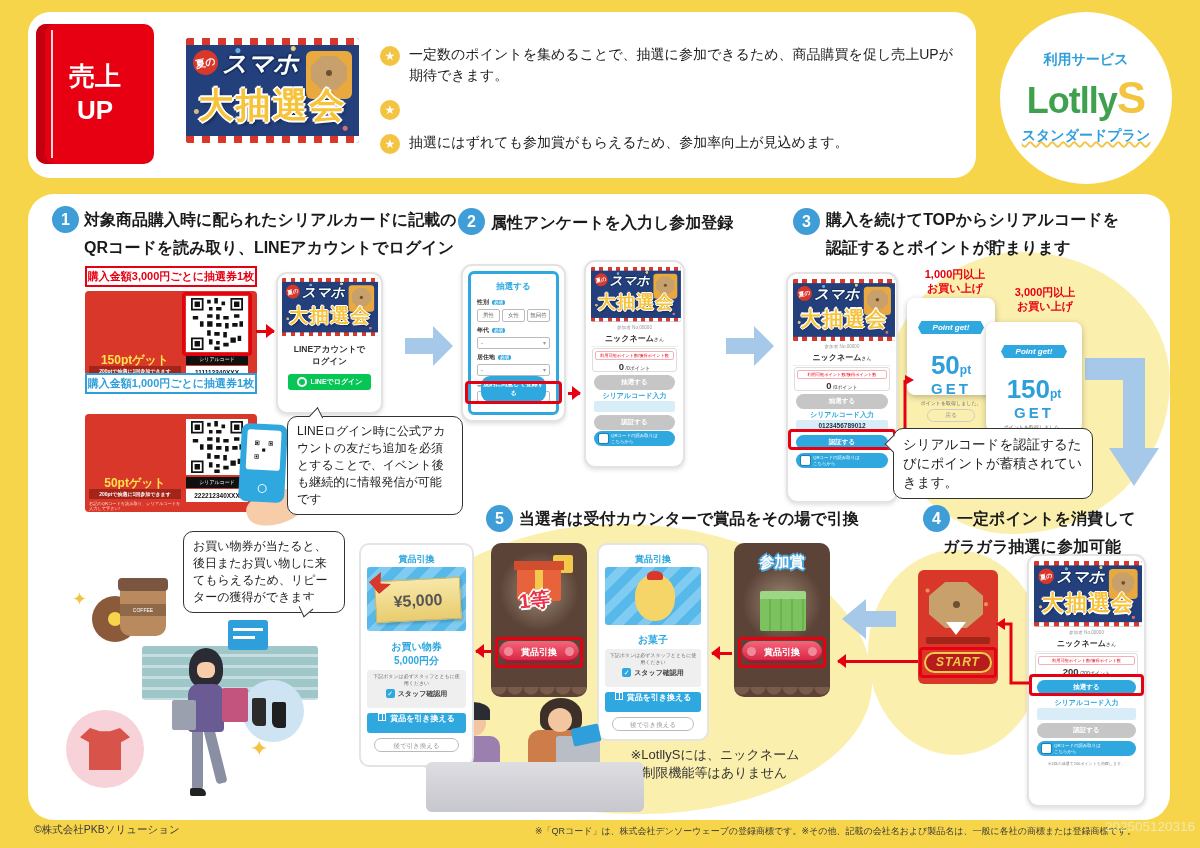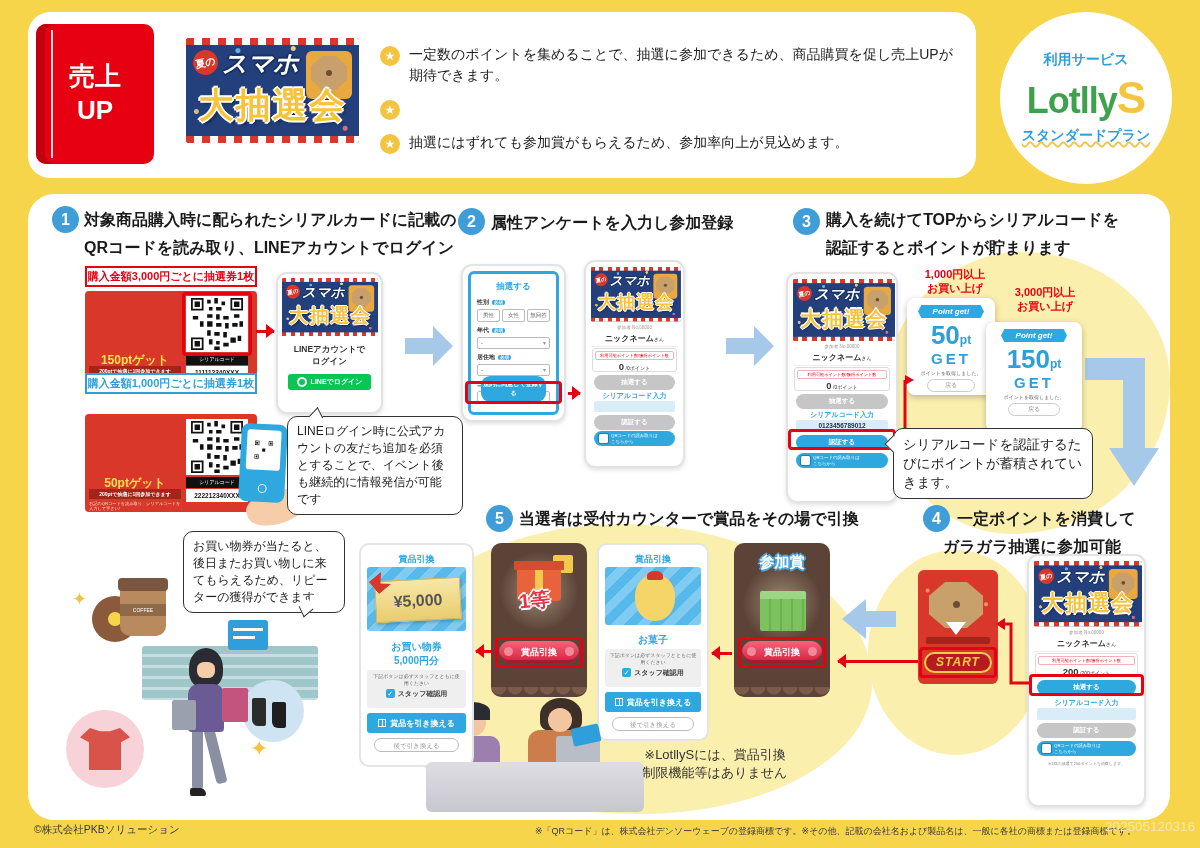--- a/index.html
+++ b/index.html
@@ -91,21 +91,21 @@
 .abtn.blue{background:#2FA8DF}
 .slab{position:absolute;left:5px;right:5px;color:#2FA8DF;font-weight:bold;font-size:7px;text-align:center}
 .sin{position:absolute;left:8px;right:8px;background:#D9EDF8;border-radius:2px;text-align:center;font-size:6.5px;font-weight:bold;color:#234;line-height:12px}
 .qrpill{position:absolute;left:8px;right:8px;background:#2FA8DF;border-radius:9px;color:#fff;padding:2px 2px 2px 5px;display:flex;align-items:center;gap:3px}
 .qrpill .qi{width:9px;height:9px;background:#fff;border-radius:1px;flex:0 0 9px;border:2px solid #fff;outline:1px solid #1b7fb3}
 .qrpill .qt{font-size:4.4px;line-height:1.3}
 .appnote{position:absolute;left:5px;right:5px;font-size:4px;color:#888;text-align:center}
 
 .tag{position:absolute;color:#E60012;font-weight:bold;font-size:11px;text-align:center;line-height:1.25;z-index:7}
 .popup{position:absolute;background:#fff;border-radius:8px;box-shadow:0 2px 6px rgba(0,0,0,.25);text-align:center;padding-top:7px;z-index:6}
-.ribbon{width:66px;height:13px;margin:0 auto;background:#2FA8DF;color:#fff;font-weight:bold;font-style:italic;font-size:8px;line-height:13px;clip-path:polygon(5% 0,95% 0,100% 50%,95% 100%,5% 100%,0 50%)}
+.ribbon{width:66px;height:13px;margin:16px auto;background:#2FA8DF;color:#fff;font-weight:bold;font-style:italic;font-size:8px;line-height:13px;clip-path:polygon(5% 0,95% 0,100% 50%,95% 100%,5% 100%,0 50%)}
 .ptrow{color:#2F9FDC;font-weight:bold;margin-top:2px}
 .ptrow .n{font-size:26px}.ptrow .u{font-size:12px}
 .getw{color:#2F9FDC;font-weight:bold;font-size:15px;letter-spacing:3px;line-height:1}
 .pmsg{font-size:5px;color:#666;margin-top:4px}
 .pback{border:1px solid #ccc;border-radius:7px;color:#999;font-size:6px;width:55%;margin:3px auto 0;padding:1px 0}
 
 .gcard{position:absolute;background:#D8372A;border-radius:6px;z-index:6;background-image:radial-gradient(circle at 12% 18%,rgba(255,220,120,.55) 0 1.5px,transparent 2.5px),radial-gradient(circle at 85% 30%,rgba(255,220,120,.55) 0 1.5px,transparent 2.5px),radial-gradient(circle at 25% 80%,rgba(255,220,120,.5) 0 1.5px,transparent 2.5px)}
 .oct{position:absolute;background:#C8A06B;clip-path:polygon(30% 0,70% 0,100% 30%,100% 70%,70% 100%,30% 100%,0 70%,0 30%);z-index:7}
 .oct::after{content:"";position:absolute;left:44%;top:42%;width:7px;height:7px;border-radius:50%;background:#6e4f33}
 .spout{position:absolute;background:#fff;clip-path:polygon(0 0,100% 0,50% 100%);z-index:7}
@@ -116,21 +116,21 @@
 .rtitle{position:absolute;left:0;right:0;text-align:center;color:#2FA8DF;font-weight:bold;font-size:9px}
 .striped{position:absolute;background:repeating-linear-gradient(135deg,#56B9EA 0 9px,#7FCBF1 9px 18px);border-radius:3px}
 .coupon{position:absolute;background:linear-gradient(#F7E7A8,#E9CC6F);border:1px solid #D9B95C;transform:rotate(-3deg);text-align:center;font-weight:bold;color:#555;box-shadow:1px 2px 3px rgba(0,0,0,.2)}
 .ribbonred{position:absolute;width:16px;height:16px;background:#D8372A;clip-path:polygon(0 0,100% 0,50% 55%,100% 100%,0 100%);transform:rotate(-40deg);z-index:8}
 .prizename{position:absolute;left:0;right:0;text-align:center;color:#2FA8DF;font-weight:bold;font-size:10px}
 .graybox{position:absolute;background:#EFEFEF;border-radius:3px;padding:3px 4px}
 .gnote{font-size:5px;color:#666;line-height:1.35;text-align:center}
 .checkrow{display:flex;align-items:center;justify-content:center;gap:3px;margin-top:2px}
 .cbox{width:9px;height:9px;background:#2FA8DF;border-radius:2px;color:#fff;font-size:7px;line-height:9px;text-align:center}
 .clabel{font-size:7px;font-weight:bold;color:#444}
-.bluebtn{position:absolute;background:#2FA8DF;border-radius:3px;color:#fff;font-weight:bold;font-size:8px;display:flex;align-items:center;justify-content:center;gap:4px}
+.bluebtn{position:absolute;background:#2FA8DF;border-radius:3px;color:#fff;font-weight:bold;font-size:8px;display:flex;align-items:flex-start;justify-content:center;gap:4px}
 .gi{width:8px;height:8px;border:1px solid #fff;position:relative}
 .gi::after{content:"";position:absolute;left:3px;top:-1px;bottom:-1px;width:1px;background:#fff}
 .laterbtn{position:absolute;border:1px solid #bbb;border-radius:8px;color:#999;font-size:6.5px;text-align:center;line-height:13px;background:#fff}
 .bphone{position:absolute;background:#5C4338;border-radius:10px;overflow:hidden;z-index:6}
 .bphone::after{content:"";position:absolute;left:0;right:0;bottom:-4px;height:14px;background:radial-gradient(circle at 8px 0px,#7a5a48 7px,transparent 8px);background-size:16px 14px;background-repeat:repeat-x}
 .redbtn{position:absolute;background:linear-gradient(#F4657A,#D61F3E);border-radius:12px;color:#fff;font-weight:bold;font-size:9px;text-align:center;line-height:22px;box-shadow:inset 0 -3px 0 rgba(0,0,0,.25);z-index:7}
 .redbtn::before,.redbtn::after{content:"";position:absolute;top:6px;width:9px;height:9px;border-radius:50%;background:#F08A9B}
 .redbtn::before{left:5px}.redbtn::after{right:5px}
 .glow{position:absolute;border-radius:50%;background:radial-gradient(circle,rgba(255,250,210,.4),transparent 70%);z-index:6}
 .badge1{position:absolute;font-size:20px;font-weight:bold;color:#E8334A;transform:rotate(-6deg);z-index:8;text-shadow:-2px 0 #fff,2px 0 #fff,0 -2px #fff,0 2px #fff,-1px -1px #fff,1px 1px #fff}
@@ -517,21 +517,21 @@
 
 <div class="bphone" style="left:734px;top:543px;width:96px;height:154px">
  <div class="glow" style="left:8px;top:20px;width:80px;height:80px"></div>
  <div class="sankasho" style="top:10px">参加賞</div>
  <div class="abs" style="left:26px;top:48px;width:46px;height:40px;background:repeating-linear-gradient(90deg,#7CC360 0 9px,#6BB34F 9px 11px);border-top:8px solid #9ED687;border-radius:2px;z-index:7"></div>
 </div>
 <div class="redbtn" style="left:742px;top:641px;width:80px;height:22px">賞品引換</div>
 <div class="rbox" style="left:738px;top:637px;width:88px;height:31px"></div>
 <div class="rleft" style="left:712px;top:652px;width:20px"></div>
 
-<div class="note5" style="left:630px;top:746px;width:170px"><span>※LotllySには、賞品引換</span><br><span>制限機能等はありません</span></div>
+<div class="note5" style="left:630px;top:746px;width:170px"><span>※LotllySには、ニックネーム</span><br><span>制限機能等はありません</span></div>
 
 <div class="bubble" style="left:183px;top:531px;width:162px">お買い物券が当たると、後日またお買い物しに来てもらえるため、リピーターの獲得ができます</div>
 <div class="tail" style="left:300px;top:602px;transform:rotate(245deg) skewX(15deg)"></div>
 
 <div class="sparkle" style="left:72px;top:588px">✦</div>
 <div class="sparkle" style="left:250px;top:736px;font-size:22px">✦</div>
 <div class="illu" style="left:92px;top:596px;width:46px;height:46px;background:#8a5a3b;border-radius:50%">
  <div class="abs" style="left:16px;top:16px;width:14px;height:14px;background:#F7D54A;border-radius:50%"></div>
 </div>
 <div class="illu" style="left:120px;top:578px;width:46px;height:58px;background:#b98a5e;border-radius:4px 4px 10px 10px">

